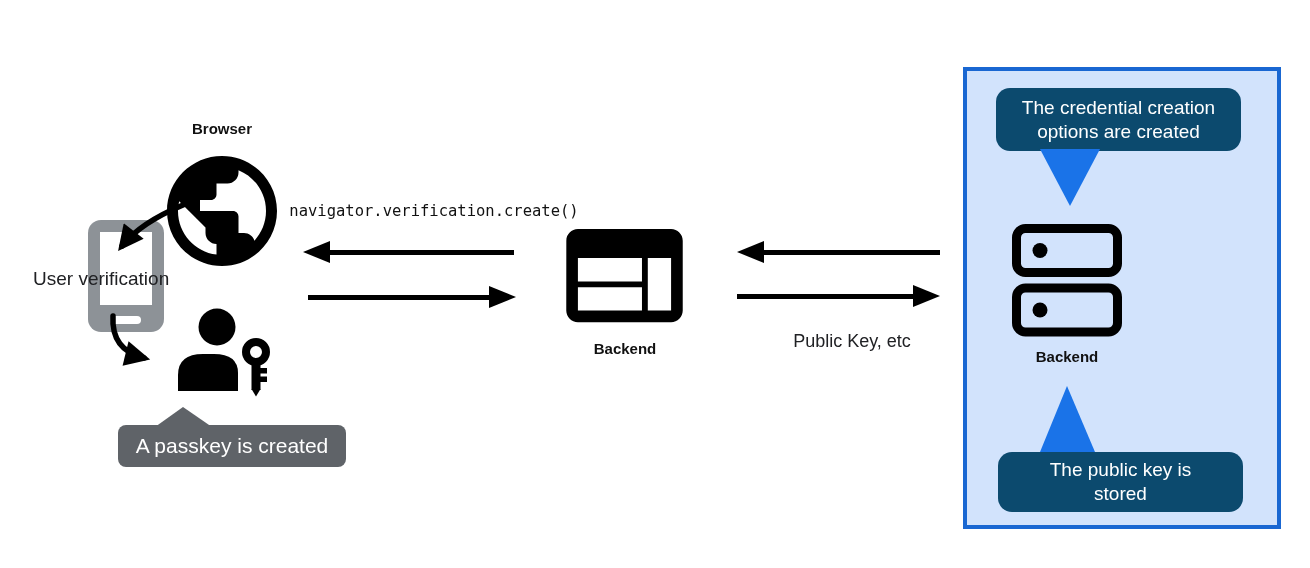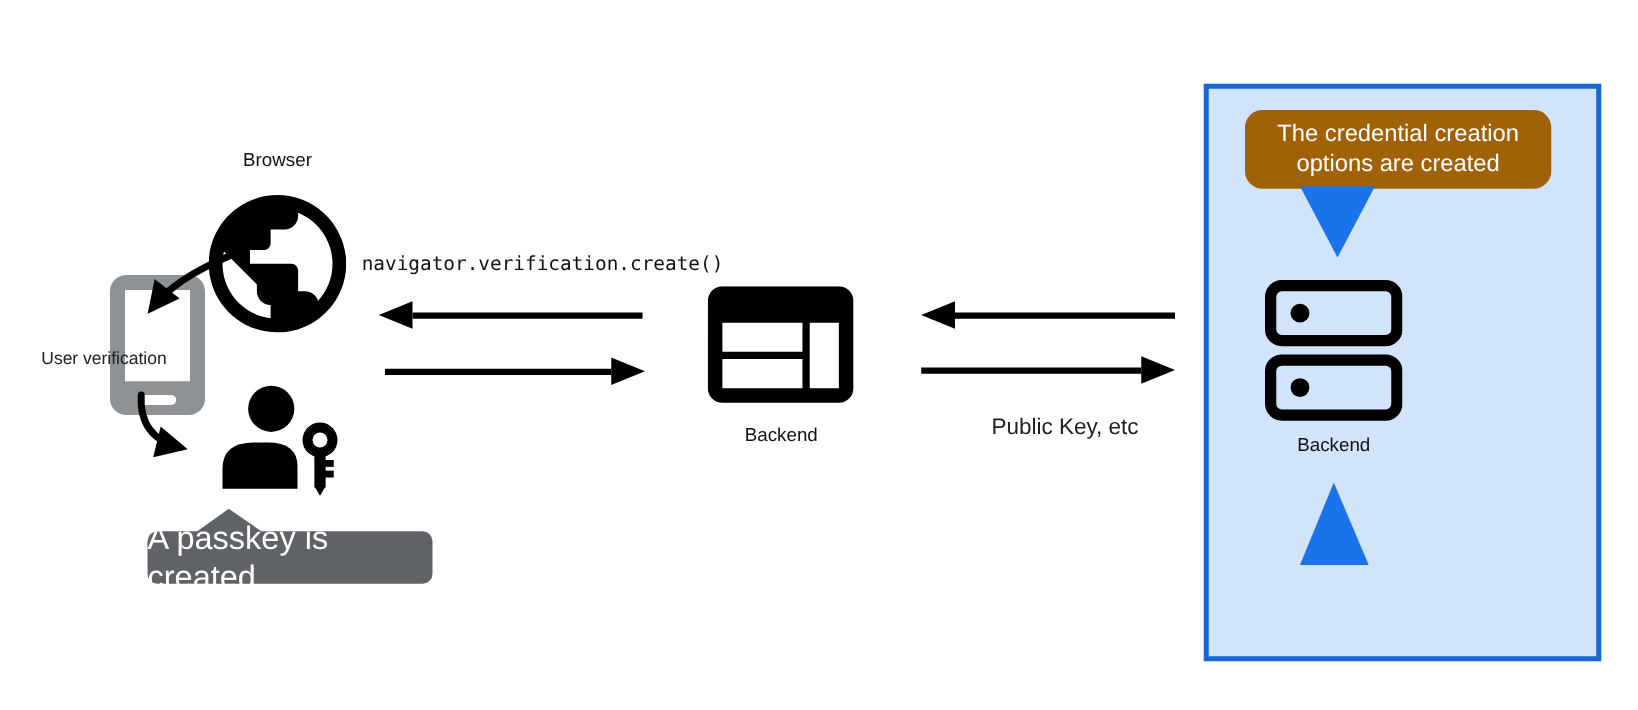--- a/index.html
+++ b/index.html
@@ -1,47 +1,47 @@
 <!DOCTYPE html>
 <html><head>
 <meta charset="utf-8">
 <style>
   html,body{margin:0;padding:0;background:#fff;}
   #canvas{
     position:relative;width:1310px;height:568px;background:#ffffff;overflow:hidden;
     font-family:"Liberation Sans",sans-serif;color:#202124;
   }
   .abs{position:absolute;}
-  .nodelabel{font-weight:normal;font-size:15px;color:#111;white-space:nowrap;transform:translateX(-50%);}
+  .nodelabel{font-weight:bold;font-size:15px;color:#111;white-space:nowrap;transform:translateX(-50%);}
   .flowlabel{font-size:18px;color:#202124;white-space:nowrap;transform:translateX(-50%);}
   .codelabel{font-family:"DejaVu Sans Mono","Liberation Mono",monospace;font-size:15.5px;color:#111;white-space:nowrap;transform:translateX(-50%);}
 
   
   .harrow{position:absolute;display:flex;align-items:center;height:22px;}
   .harrow .line{flex:1;height:5px;background:#000;}
   .head-left{width:0;height:0;border-top:11px solid transparent;border-bottom:11px solid transparent;border-right:27px solid #000;}
   .head-right{width:0;height:0;border-top:11px solid transparent;border-bottom:11px solid transparent;border-left:27px solid #000;}
 
   
   .tooltip{
     background:#5f6368;color:#fff;border-radius:8px;width:228px;height:42px;
-    display:flex;align-items:center;justify-content:center;font-size:26px;
+    display:flex;align-items:center;justify-content:center;font-size:21px;
   }
   .tooltip-pointer{
     width:0;height:0;border-left:28px solid transparent;border-right:29px solid transparent;
     border-bottom:20px solid #5f6368;
   }
 
   
   .panel{
     left:963px;top:67px;width:318px;height:462px;box-sizing:border-box;
     background:#d2e3fc;border:4px solid #1967d2;
   }
   .bubble{
-    background:#a16207;color:#fff;border-radius:14px;width:245px;
+    background:#0c4a6e;color:#fff;border-radius:14px;width:245px;
     display:flex;align-items:center;justify-content:center;text-align:center;
     font-size:19px;line-height:24px;white-space:pre-line;
   }
   .bubble-pointer-down{
     width:0;height:0;border-left:30px solid transparent;border-right:30px solid transparent;
     border-top:57px solid #1a73e8;
   }
   .bubble-pointer-up{
     width:0;height:0;border-left:27px solid transparent;border-right:28px solid transparent;
     border-bottom:66px solid #1a73e8;
@@ -57,21 +57,21 @@
   <svg class="abs" style="left:167px;top:156px;" width="110" height="110" viewBox="2 2 20 20" aria-hidden="true">
     <path fill="#000" d="M12 2C6.48 2 2 6.48 2 12s4.48 10 10 10 10-4.48 10-10S17.52 2 12 2zm-1 17.93c-3.95-.49-7-3.85-7-7.93 0-.62.08-1.21.21-1.79L9 15v1c0 1.1.9 2 2 2v1.93zm6.9-2.54c-.26-.81-1-1.39-1.9-1.39h-1v-3c0-.55-.45-1-1-1H8v-2h2c.55 0 1-.45 1-1V7h2c1.1 0 2-.9 2-2v-.41c2.93 1.19 5 4.06 5 7.41 0 2.08-.8 3.97-2.1 5.39z"></path>
   </svg>
 
   <svg class="abs" style="left:88px;top:220px;" width="76" height="112" viewBox="0 0 76 112" aria-hidden="true">
     <rect x="0" y="0" width="76" height="112" rx="13" fill="#8d9297"></rect>
     <rect x="12" y="12" width="52" height="73" fill="#ffffff"></rect>
     <rect x="23" y="96" width="30" height="8" rx="4" fill="#ffffff"></rect>
   </svg>
 
-  <div class="abs flowlabel" style="left:33px;top:278px;transform:none;font-size:14px;z-index:3;text-align:center;">User verification</div>
+  <div class="abs flowlabel" style="left:33px;top:268px;transform:none;font-size:19px;z-index:3;text-align:center;">User verification</div>
 
   <svg class="abs" style="left:176px;top:303px;" width="100" height="94" viewBox="0 0 100 94" aria-hidden="true">
     <circle cx="41" cy="24" r="18.5" fill="#000"></circle>
     <path fill="#000" d="M2 88 V72 Q2 51 27 51 H38 Q62 51 62 70 V88 Z"></path>
     <circle cx="80" cy="49" r="10" fill="none" stroke="#000" stroke-width="8"></circle>
     <rect x="75.5" y="60" width="9" height="27" fill="#000"></rect>
     <rect x="84" y="65" width="7" height="5.5" fill="#000"></rect>
     <rect x="84" y="73.5" width="7" height="5.5" fill="#000"></rect>
     <polygon points="75.5,86 84.5,86 80,93.5" fill="#000"></polygon>
   </svg>
@@ -122,14 +122,16 @@
 
   <svg class="abs" style="left:1012px;top:224px;" width="110" height="113" viewBox="0 0 110 113" aria-hidden="true">
     <rect x="4.5" y="4.5" width="101" height="44" rx="9" fill="none" stroke="#000" stroke-width="9"></rect>
     <rect x="4.5" y="64" width="101" height="44" rx="9" fill="none" stroke="#000" stroke-width="9"></rect>
     <circle cx="28" cy="26.5" r="7.5" fill="#000"></circle>
     <circle cx="28" cy="86" r="7.5" fill="#000"></circle>
   </svg>
   <div class="abs nodelabel" style="left:1067px;top:348px;">Backend</div>
 
   <div class="abs bubble-pointer-up" style="left:1040px;top:386px;"></div>
+  <div class="abs bubble" style="left:998px;top:452px;height:60px;">The public key is
+stored</div>
 
 </div>
 
 </body></html>

